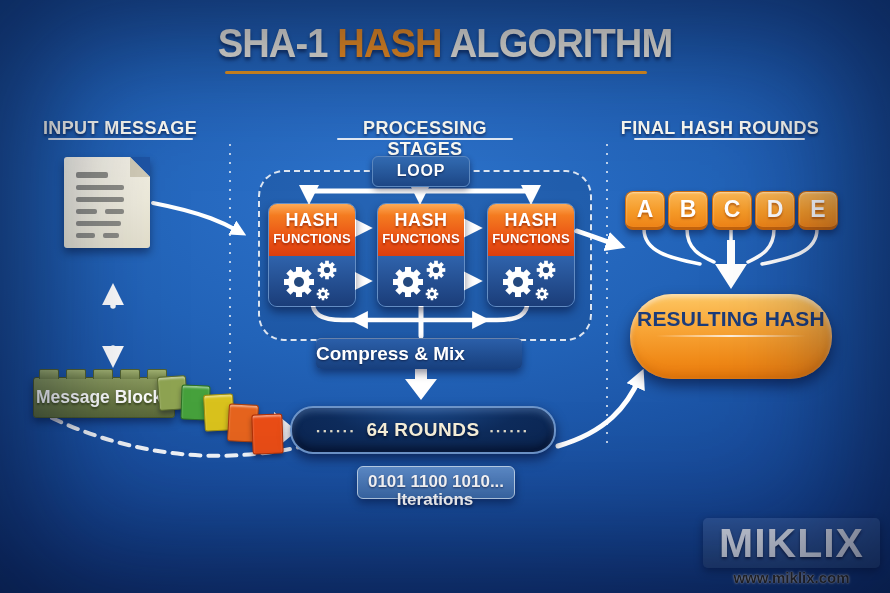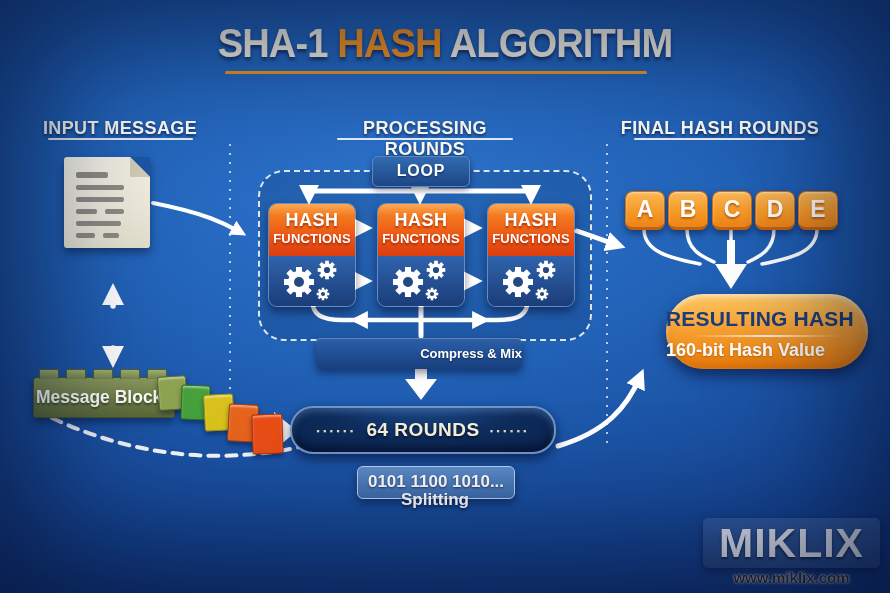--- a/index.html
+++ b/index.html
@@ -62,21 +62,21 @@
     background:linear-gradient(180deg,#fdaa56 0%,#f47b20 22%,#ea5314 65%,#dc3e0e 100%);}
   .hash-top .l1{display:block;padding-top:6px;color:#fff;font-weight:bold;font-size:18px;
     letter-spacing:.5px;text-shadow:0 2px 2px rgba(120,20,0,.55);}
   .hash-top .l2{display:block;color:#fff;font-weight:bold;font-size:13px;letter-spacing:.2px;
     text-shadow:0 2px 2px rgba(120,20,0,.55);}
   .hash-bot{height:50px;border-radius:0 0 8px 8px;
     background:linear-gradient(180deg,#2f63ac 0%,#1b3d79 100%);}
   .compress{left:316px;top:338px;width:206px;height:30px;border-radius:5px;
     background:linear-gradient(180deg,#2b5fa9 0%,#173f7d 100%);
     border-top:1px solid rgba(255,255,255,.35);box-shadow:0 4px 8px rgba(0,0,30,.45);
-    color:#fff;font-weight:bold;font-size:13px;text-align:right;line-height:30px;
+    color:#fff;font-weight:bold;font-size:19px;text-align:left;line-height:30px;
     text-shadow:0 1px 2px rgba(0,0,25,.5);}
   .rounds{left:290px;top:406px;width:262px;height:44px;border-radius:23px;
     background:radial-gradient(ellipse at 50% -20%,#1d4c8e 0%,#0e2c5c 55%,#0b2450 100%);
     border:2px solid #6e95c9;
     box-shadow:0 5px 12px rgba(0,0,30,.55), inset 0 4px 6px rgba(120,160,215,.35), inset 0 -5px 9px rgba(0,0,15,.5);
     display:flex;align-items:center;justify-content:center;gap:10px;}
   .rounds .dots{font-size:9px;letter-spacing:3.5px;color:#ece5cf;opacity:.95;padding-top:2px;}
   .rounds .lbl{color:#f6efd8;font-weight:bold;font-size:19px;letter-spacing:.5px;
     text-shadow:0 2px 3px rgba(0,0,15,.6);}
   .bits{left:357px;top:454px;width:156px;height:31px;border-radius:6px;
@@ -85,24 +85,24 @@
     color:#fff;font-weight:bold;font-size:17px;text-align:center;line-height:30px;
     text-shadow:0 1px 2px rgba(0,0,25,.5);margin-top:12px;}
   .iterations{left:355px;top:490px;width:160px;}
   
   .reg{top:191px;width:38px;height:35px;border-radius:8px;
     background:linear-gradient(180deg,#fbb856 0%,#f59a28 55%,#ee8316 100%);
     border:1px solid #d06f10;border-bottom:3px solid #c2620c;
     box-shadow:0 4px 7px rgba(0,0,30,.4), inset 0 1px 2px rgba(255,255,255,.5);
     color:#fff;font-weight:bold;font-size:23px;text-align:center;line-height:35px;
     text-shadow:0 2px 2px rgba(150,60,0,.6);}
-  .result{left:630px;top:294px;width:202px;height:75px;border-radius:42px;
+  .result{left:630px;top:294px;width:202px;height:85px;border-radius:42px;
     background:linear-gradient(180deg,#fdc763 0%,#f9a83a 38%,#f08a18 78%,#e97a0d 100%);
     box-shadow:0 7px 14px rgba(0,0,30,.5), inset 0 3px 5px rgba(255,255,255,.55), inset 0 -4px 8px rgba(180,90,0,.35);
-    margin-left:36px;}
+    text-align:center;}
   .result .rt{padding-top:13px;color:#1c3c7a;font-weight:bold;font-size:21px;letter-spacing:.2px;}
   .result .div{width:150px;height:2px;margin:4px auto 3px auto;
     background:linear-gradient(90deg,rgba(255,255,255,0),rgba(255,255,255,.85),rgba(255,255,255,0));}
   .result .rs{color:#fff;font-weight:bold;font-size:18px;text-shadow:0 1px 2px rgba(160,80,0,.65);}
   
   .brand{left:703px;top:518px;width:177px;height:50px;border-radius:5px;
     background:linear-gradient(180deg,#30599f 0%,#24467f 100%);
     box-shadow:0 3px 8px rgba(0,0,25,.4);
     color:#dfe4ee;font-weight:bold;font-size:41px;letter-spacing:1px;text-align:center;line-height:50px;
     text-shadow:0 2px 3px rgba(0,0,20,.55);}
@@ -113,21 +113,21 @@
 </head>
 <body>
 
 <div id="canvas">
 
   <div class="abs title"><span>SHA-1 </span><span class="hl">HASH</span><span> ALGORITHM</span></div>
   <div class="abs title-rule"></div>
 
   <div class="abs colhead" style="left:20px;">INPUT MESSAGE</div>
   <div class="abs colrule" style="left:48px;width:145px;"></div>
-  <div class="abs colhead" style="left:325px;">PROCESSING ROUNDS</div>
+  <div class="abs colhead" style="left:325px;">PROCESSING STAGES</div>
   <div class="abs colrule" style="left:337px;width:176px;"></div>
   <div class="abs colhead" style="left:620px;">FINAL HASH ROUNDS</div>
   <div class="abs colrule" style="left:634px;width:171px;"></div>
 
   <div class="abs dashbox"></div>
 
   <svg class="abs net" width="890" height="593" viewBox="0 0 890 593">
     <defs>
       <marker id="ah" viewBox="0 0 4 4" markerWidth="4" markerHeight="4" refX="2.2" refY="2" orient="auto" markerUnits="strokeWidth">
         <path d="M0,0 L4,2 L0,4 z" fill="#fff"></path>
@@ -329,30 +329,29 @@
 
   <div class="abs compress">Compress &amp; Mix</div>
 
   <div class="abs rounds">
     <span class="dots">▪▪▪▪▪▪</span>
     <span class="lbl">64 ROUNDS</span>
     <span class="dots">▪▪▪▪▪▪</span>
   </div>
 
   <div class="abs bits">0101 1100 1010...</div>
-  <div class="abs label iterations">Splitting</div>
+  <div class="abs label iterations">Iterations</div>
 
   <div class="abs reg" style="left:625px;">A</div>
   <div class="abs reg" style="left:668px;">B</div>
   <div class="abs reg" style="left:712px;">C</div>
   <div class="abs reg" style="left:755px;">D</div>
   <div class="abs reg" style="left:798px;">E</div>
 
   <div class="abs result">
     <div class="rt">RESULTING HASH</div>
     <div class="div"></div>
-    <div class="rs">160-bit Hash Value</div>
   </div>
 
   <div class="abs brand">MIKLIX</div>
   <div class="abs brand-url">www.miklix.com</div>
 
 </div>
 
 </body></html>

